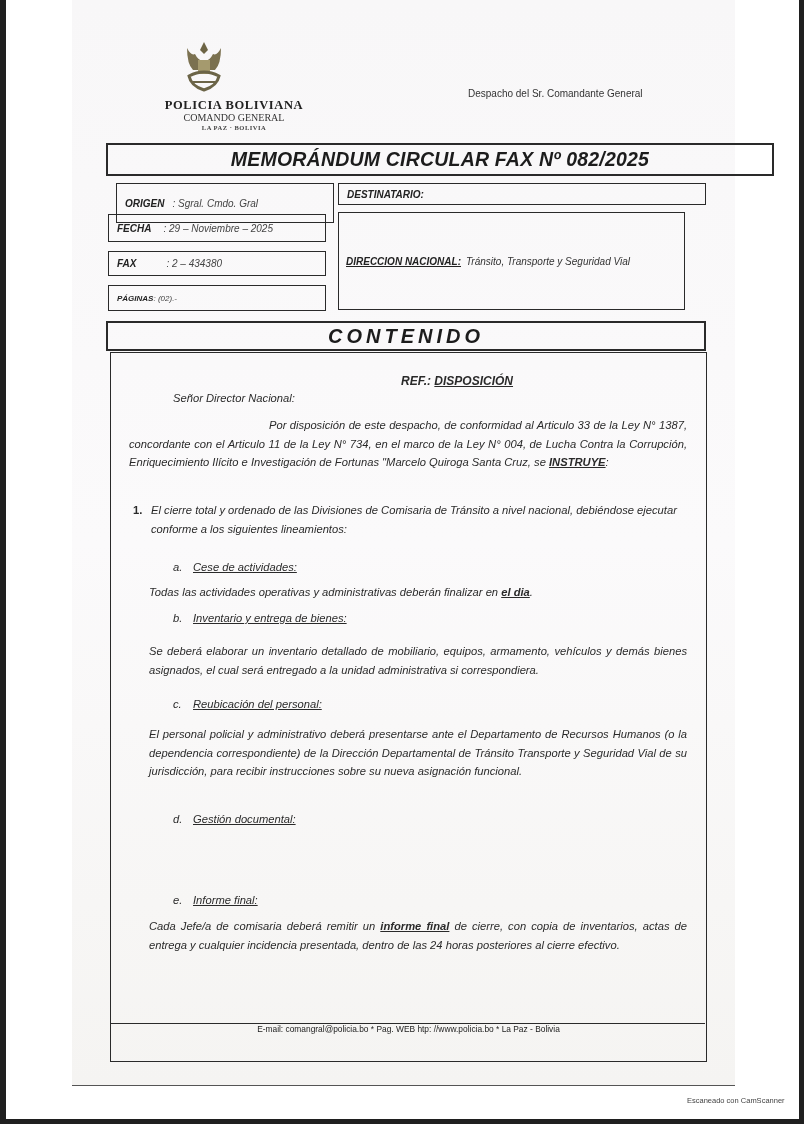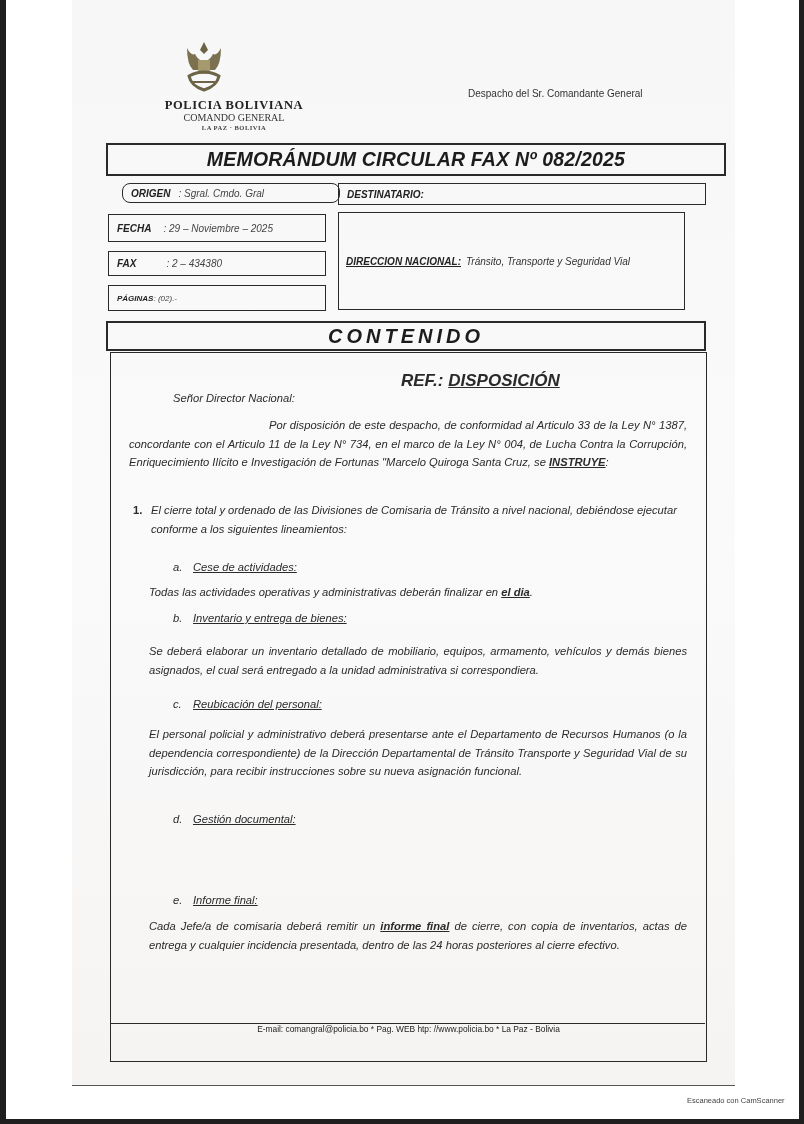--- a/index.html
+++ b/index.html
@@ -17,38 +17,38 @@
     background: linear-gradient(180deg, #f8f7f8 0%, #fbfafb 50%, #f5f4f2 100%);
     border-bottom: 1px solid #555;
   }
   .abs { position: absolute; }
   .emblem { left: 109px; top: 40px; width: 46px; height: 54px; }
   .org-name { left: 54px; top: 98px; width: 216px; text-align: center; font-family: "Liberation Serif", serif; font-weight: bold; font-size: 12.5px; letter-spacing: 0.6px; color: #222; }
   .org-sub { left: 54px; top: 112px; width: 216px; text-align: center; font-family: "Liberation Serif", serif; font-size: 10px; color: #333; }
   .org-city { left: 54px; top: 124px; width: 216px; text-align: center; font-family: "Liberation Serif", serif; font-size: 6.5px; font-weight: bold; color: #444; letter-spacing: 0.5px; }
   .office { left: 396px; top: 88px; font-size: 10px; color: #333; }
   .box { position: absolute; border: 1.6px solid #2a2a2a; box-sizing: border-box; }
-  .title-box { left: 34px; top: 143px; width: 620px; height: 33px; border-width: 2px; display:flex; align-items:center; justify-content:center; }
+  .title-box { left: 34px; top: 143px; width: 668px; height: 33px; border-width: 2px; display:flex; align-items:center; justify-content:center; }
   .title { font-size: 19.5px; font-weight: bold; font-style: italic; color:#1c1c1c; letter-spacing: 0.2px; }
   .field { font-size: 10px; display:flex; align-items:center; padding-left: 8px; }
   .field .lbl { font-weight: bold; font-style: italic; color: #222; }
   .field .val { font-style: italic; color: #444; }
-  .f-origen { left: 50px; top: 183px; width: 218px; height: 20px; border-radius: 8px; }
+  .f-origen { left: 44px; top: 183px; width: 218px; height: 40px; }
   .f-fecha { left: 36px; top: 214px; width: 218px; height: 28px; }
   .f-fax { left: 36px; top: 251px; width: 218px; height: 25px; }
   .f-pag { left: 36px; top: 285px; width: 218px; height: 26px; font-size: 8px; }
   .f-dest { left: 266px; top: 183px; width: 368px; height: 22px; }
   .f-dir { left: 266px; top: 212px; width: 347px; height: 98px; display:flex; align-items:center; padding-left: 7px; font-size: 10px;}
   .f-dir .lbl { font-weight: bold; font-style: italic; text-decoration: underline; color:#222; margin-right: 5px;}
   .f-dir .val { font-style: italic; color:#333; }
   .content-box { left: 34px; top: 321px; width: 600px; height: 30px; border-width: 2px; display:flex; align-items:center; justify-content:center; }
   .content-title { font-size: 20px; font-weight: bold; font-style: italic; letter-spacing: 4px; color:#1c1c1c; }
   .body-box { left: 38px; top: 352px; width: 597px; height: 710px; border-width: 1.6px; }
   .txt { position:absolute; font-size: 11.2px; font-style: italic; line-height: 18.5px; color: #2a2a2a; }
-  .ref { left: 290px; top: 19px; font-size: 17px; font-weight: bold; font-style: italic; }
+  .ref { left: 290px; top: 19px; font-size: 12px; font-weight: bold; font-style: italic; }
   .ref u { text-decoration: underline; }
   .salute { left: 18px; top: 36px; margin-left: 44px; }
   .intro { left: 18px; top: 63px; width: 558px; text-align: justify; }
   .intro .indent { display:inline-block; width: 140px; }
   .b { font-weight: bold; }
   .u { text-decoration: underline; }
   .item1 { left: 22px; top: 148px; width: 555px; display:flex; }
   .item1 .num { font-weight: bold; font-style: normal; width: 18px; flex: none; }
   .sub-h { left: 62px; }
   .sub-h .letter { display:inline-block; width: 20px; }

